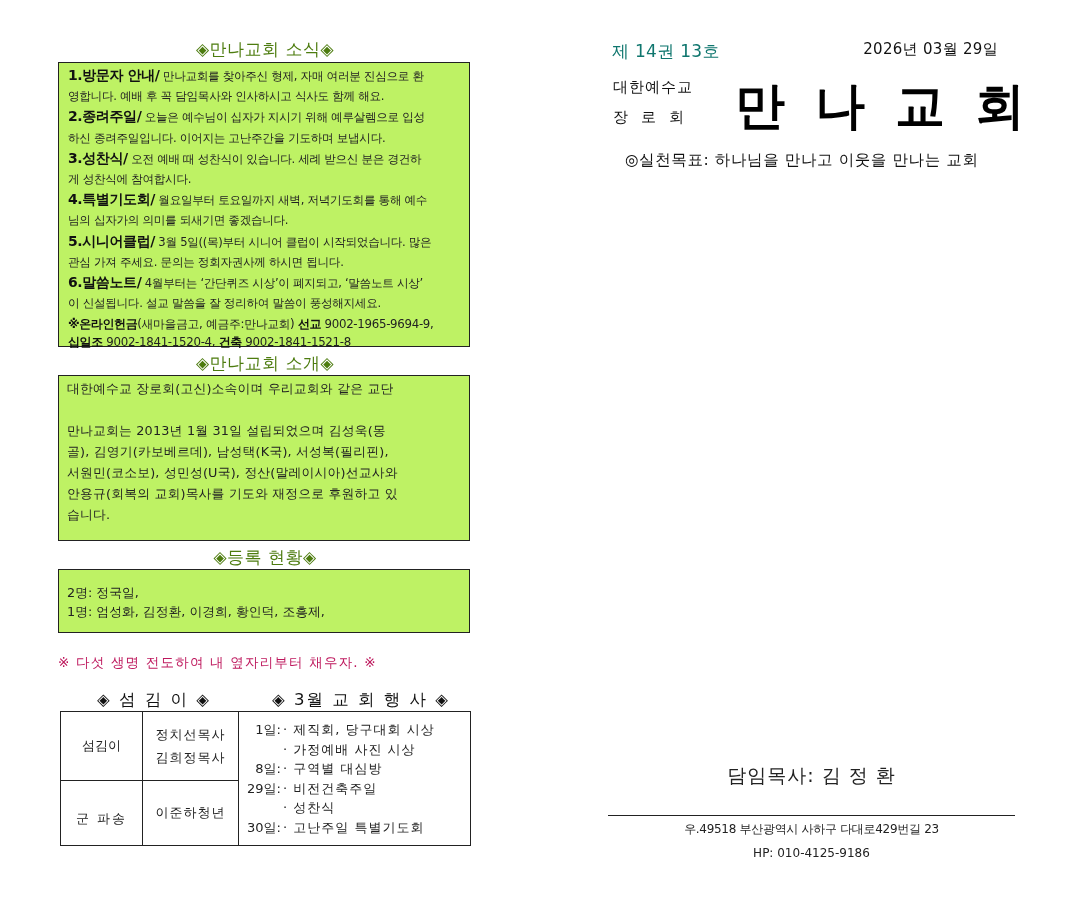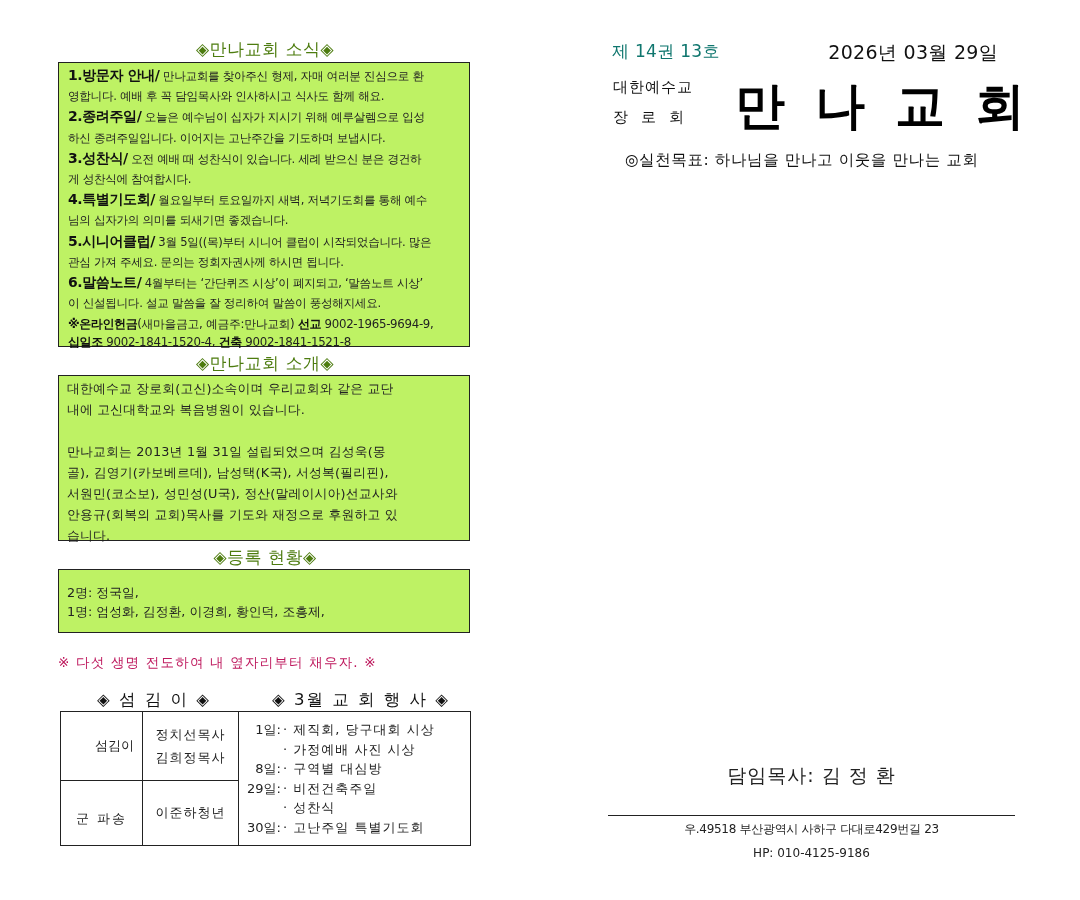--- a/index.html
+++ b/index.html
@@ -39,21 +39,21 @@
   .vline { position:absolute; top:0; bottom:0; width:0; border-left:1.5px solid #222; }
   .hline { position:absolute; height:0; border-top:1.5px solid #222; }
 
   #events { position:absolute; left:180px; top:8px; font-size:13px; color:#222; line-height:19.5px; }
   .ev-row { display:flex; white-space:nowrap; }
   .ev-day { width:40px; text-align:right; }
   .ev-text { padding-left:2px; letter-spacing:1px; }
 
   
   #issue { position:absolute; top:40px; left:612px; font-size:17px; color:#0f766e; letter-spacing:0.3px; }
-  #date { position:absolute; top:40px; right:82px; font-size:19px; color:#111; letter-spacing:0.3px; }
+  #date { position:absolute; top:40px; right:82px; font-size:15px; color:#111; letter-spacing:0.3px; }
   #denom1 { position:absolute; top:78px; left:613px; font-size:15px; color:#111; letter-spacing:1px; }
   #denom2 { position:absolute; top:108px; left:613px; font-size:15px; color:#111; letter-spacing:13px; }
   #church-name { position:absolute; top:78px; left:735px; font-size:50px; font-weight:bold; color:#000;
                  letter-spacing:30px; line-height:56px; font-family:Liberation Serif, serif; }
   #motto { position:absolute; top:150px; left:625px; font-size:15.5px; color:#111; letter-spacing:0.6px; }
 
   #pastor { position:absolute; top:763px; left:608px; width:407px; text-align:center; font-size:19px; color:#222; letter-spacing:1px; }
   #divider { position:absolute; top:815px; left:608px; width:407px; height:0; border-top:1.5px solid #222; }
   #address { position:absolute; top:821px; left:608px; width:407px; text-align:center; font-size:12px; color:#222; letter-spacing:-0.3px; }
   #phone { position:absolute; top:846px; left:608px; width:407px; text-align:center; font-size:12px; color:#222; }
@@ -77,21 +77,20 @@
   <div class="news-line"><b>6.말씀노트/</b><span> 4월부터는 ‘간단퀴즈 시상’이 폐지되고, ‘말씀노트 시상’</span></div>
   <div class="news-line">이 신설됩니다. 설교 말씀을 잘 정리하여 말씀이 풍성해지세요.</div>
   <div class="news-line online" style="margin-top:2px;"><b>※온라인헌금</b><span>(새마을금고, 예금주:만나교회) </span><b>선교</b><span> 9002-1965-9694-9,</span></div>
   <div class="news-line online"><b>십일조</b><span> 9002-1841-1520-4,   </span><b>건축</b><span> 9002-1841-1521-8</span></div>
 </div>
 
 <div class="sec-title" style="top:352px;">◈만나교회 소개◈</div>
 
 <div class="box" id="intro-box">
   <div class="intro-line">대한예수교 장로회(고신)소속이며 우리교회와 같은 교단</div>
-  <div class="intro-line">내에 고신대학교와 복음병원이 있습니다.</div>
   <div class="intro-gap"></div>
   <div class="intro-line">만나교회는 2013년 1월 31일 설립되었으며 김성욱(몽</div>
   <div class="intro-line">골), 김영기(카보베르데), 남성택(K국), 서성복(필리핀),</div>
   <div class="intro-line">서원민(코소보), 성민성(U국), 정산(말레이시아)선교사와</div>
   <div class="intro-line">안용규(회복의 교회)목사를 기도와 재정으로 후원하고 있</div>
   <div class="intro-line">습니다.</div>
 </div>
 
 <div class="sec-title" style="top:546px;">◈등록 현황◈</div>
 
@@ -103,21 +102,21 @@
 <div id="slogan">※ 다섯 생명 전도하여 내 옆자리부터 채우자. ※</div>
 
 <div class="sub-title" style="left:97px;">◈ 섬 김 이 ◈</div>
 <div class="sub-title" style="left:272px;">◈ 3월 교 회 행 사 ◈</div>
 
 <div id="bottom-table">
   <div class="vline" style="left:81px;"></div>
   <div class="vline" style="left:177px;"></div>
   <div class="hline" style="left:0; width:177px; top:68px;"></div>
 
-  <div class="cell" style="left:13px; top:0; width:81px; height:68px;">섬김이</div>
+  <div class="cell" style="left:0; top:0; width:81px; height:68px;">섬김이</div>
   <div class="cell" style="left:82px; top:0; width:95px; height:68px; flex-direction:column; line-height:23px; letter-spacing:1px;">
     <span>정치선목사</span>
     <span>김희정목사</span>
   </div>
   <div class="cell" style="left:0; top:75px; width:81px; height:64px; letter-spacing:2px;">군 파송</div>
   <div class="cell" style="left:82px; top:69px; width:95px; height:64px; letter-spacing:1px;">이준하청년</div>
 
   <div id="events">
     <div class="ev-row">
         <span class="ev-day">1일:</span>

